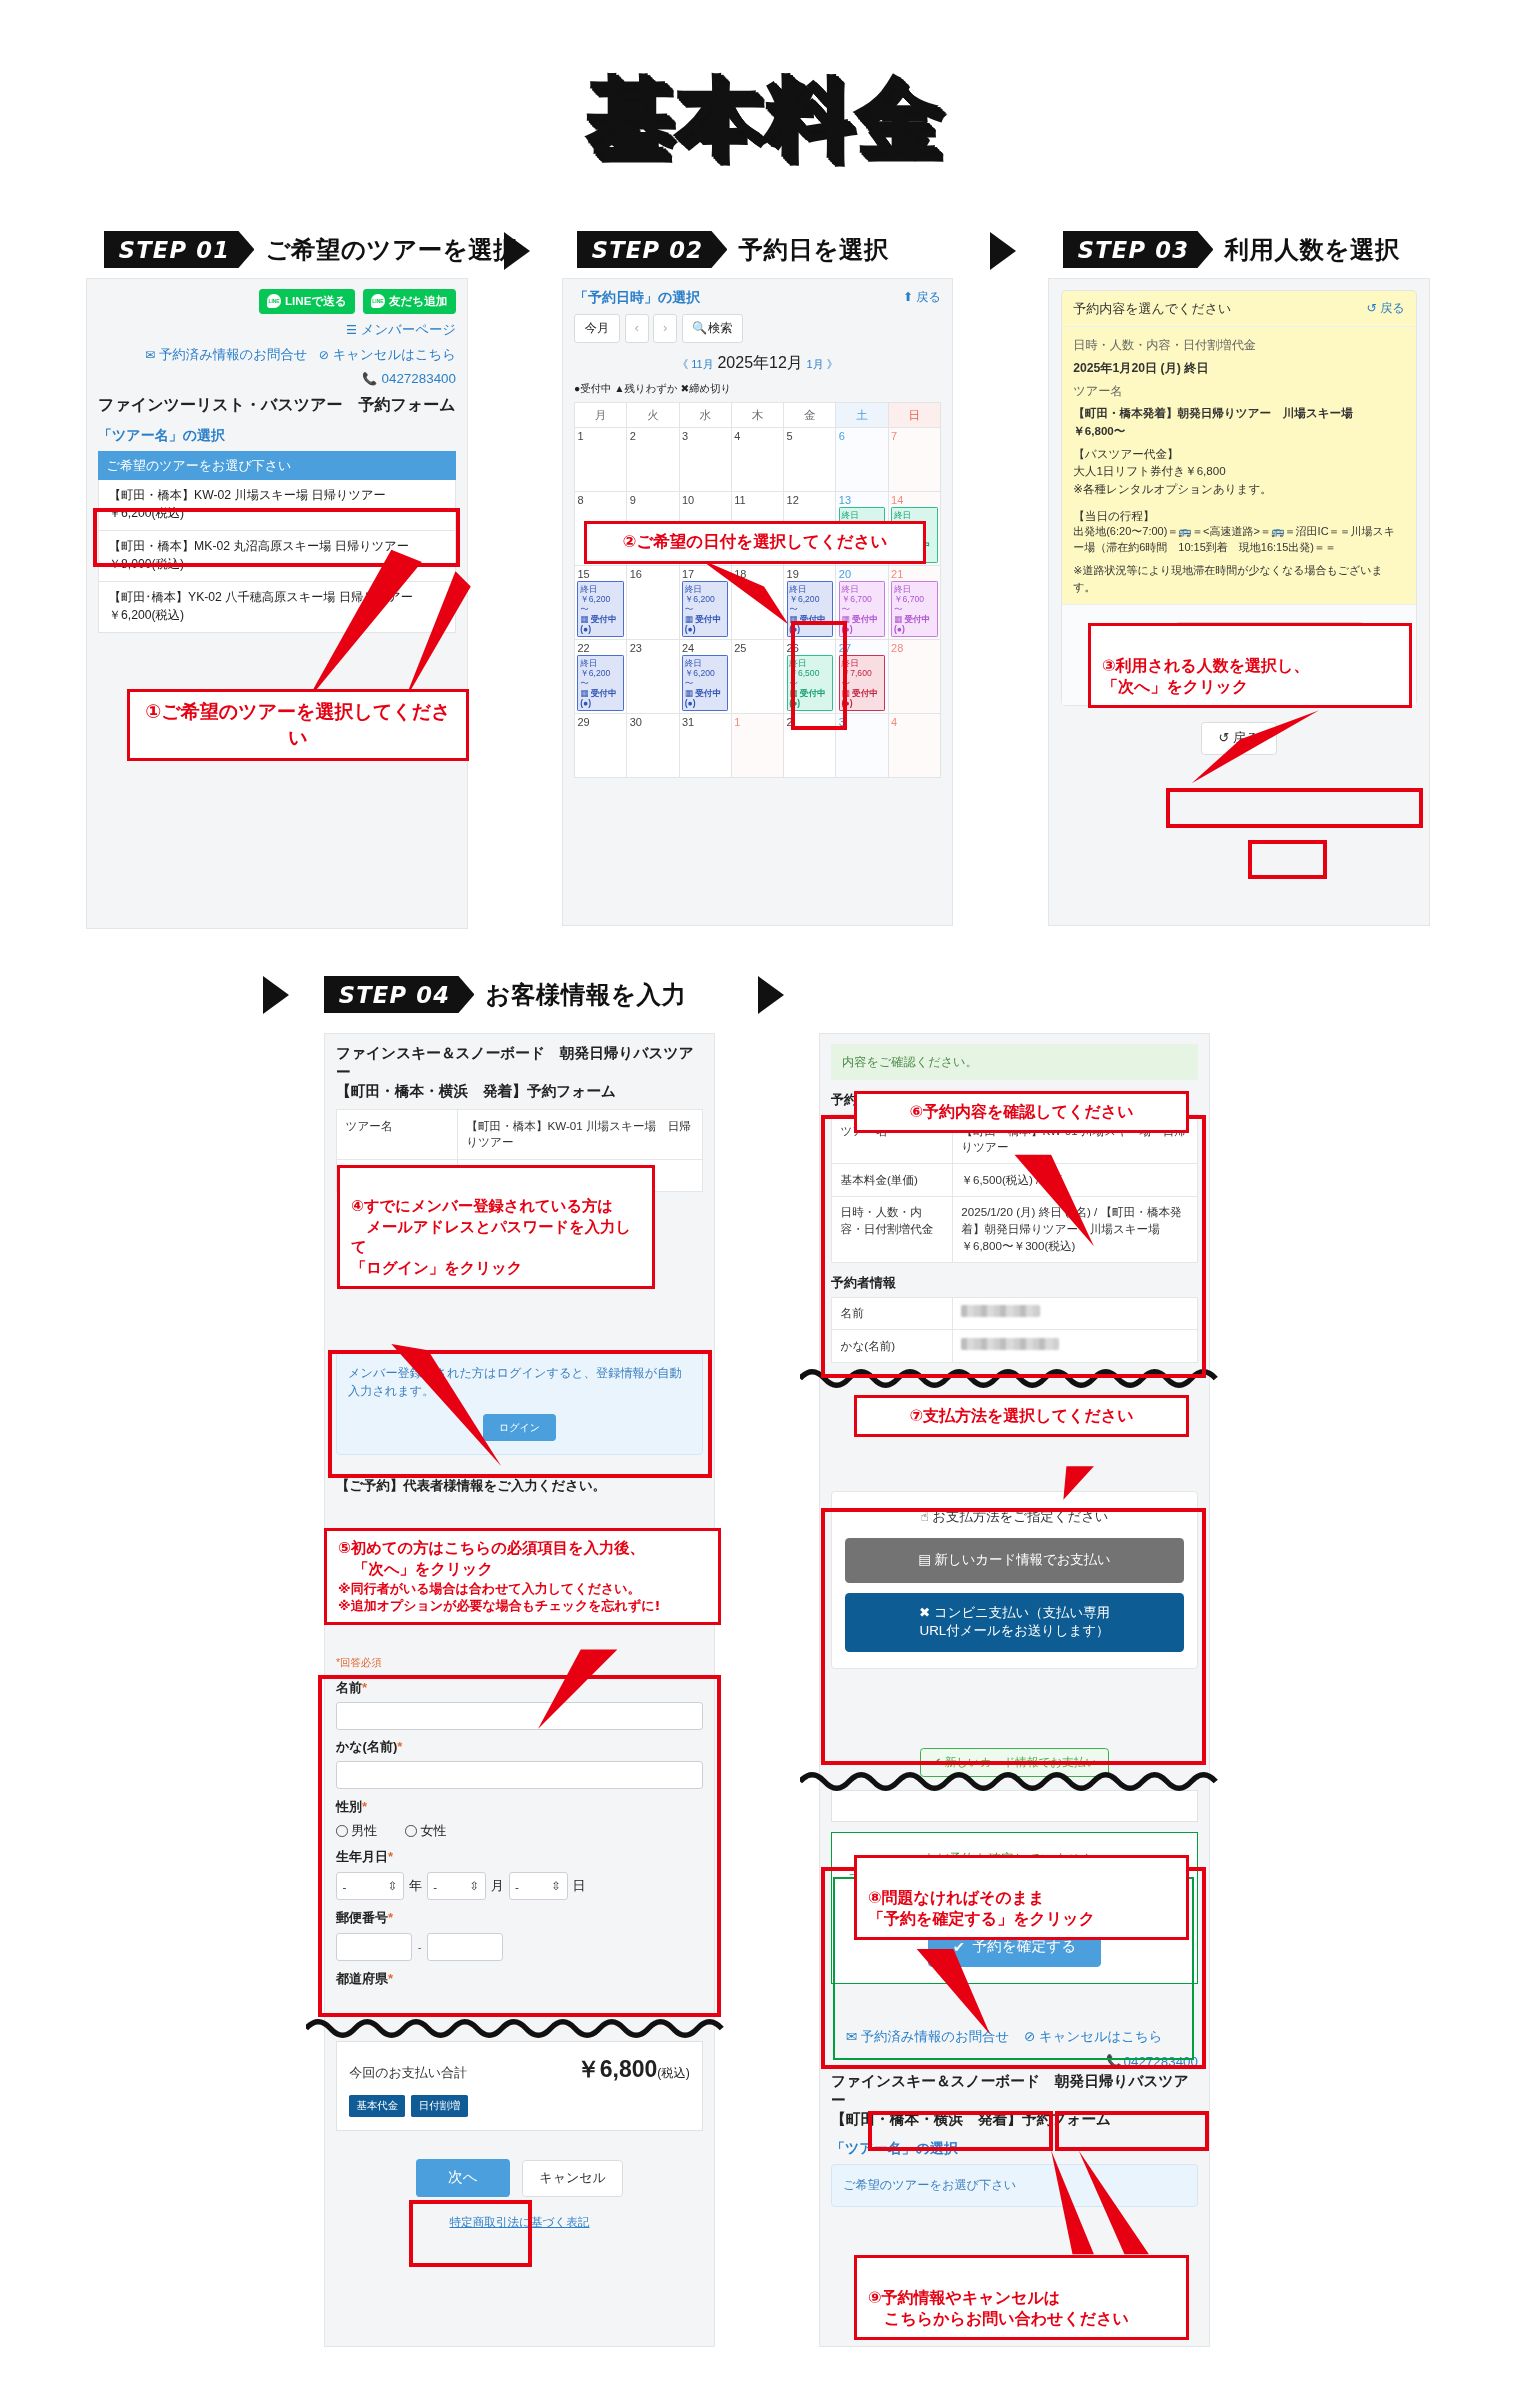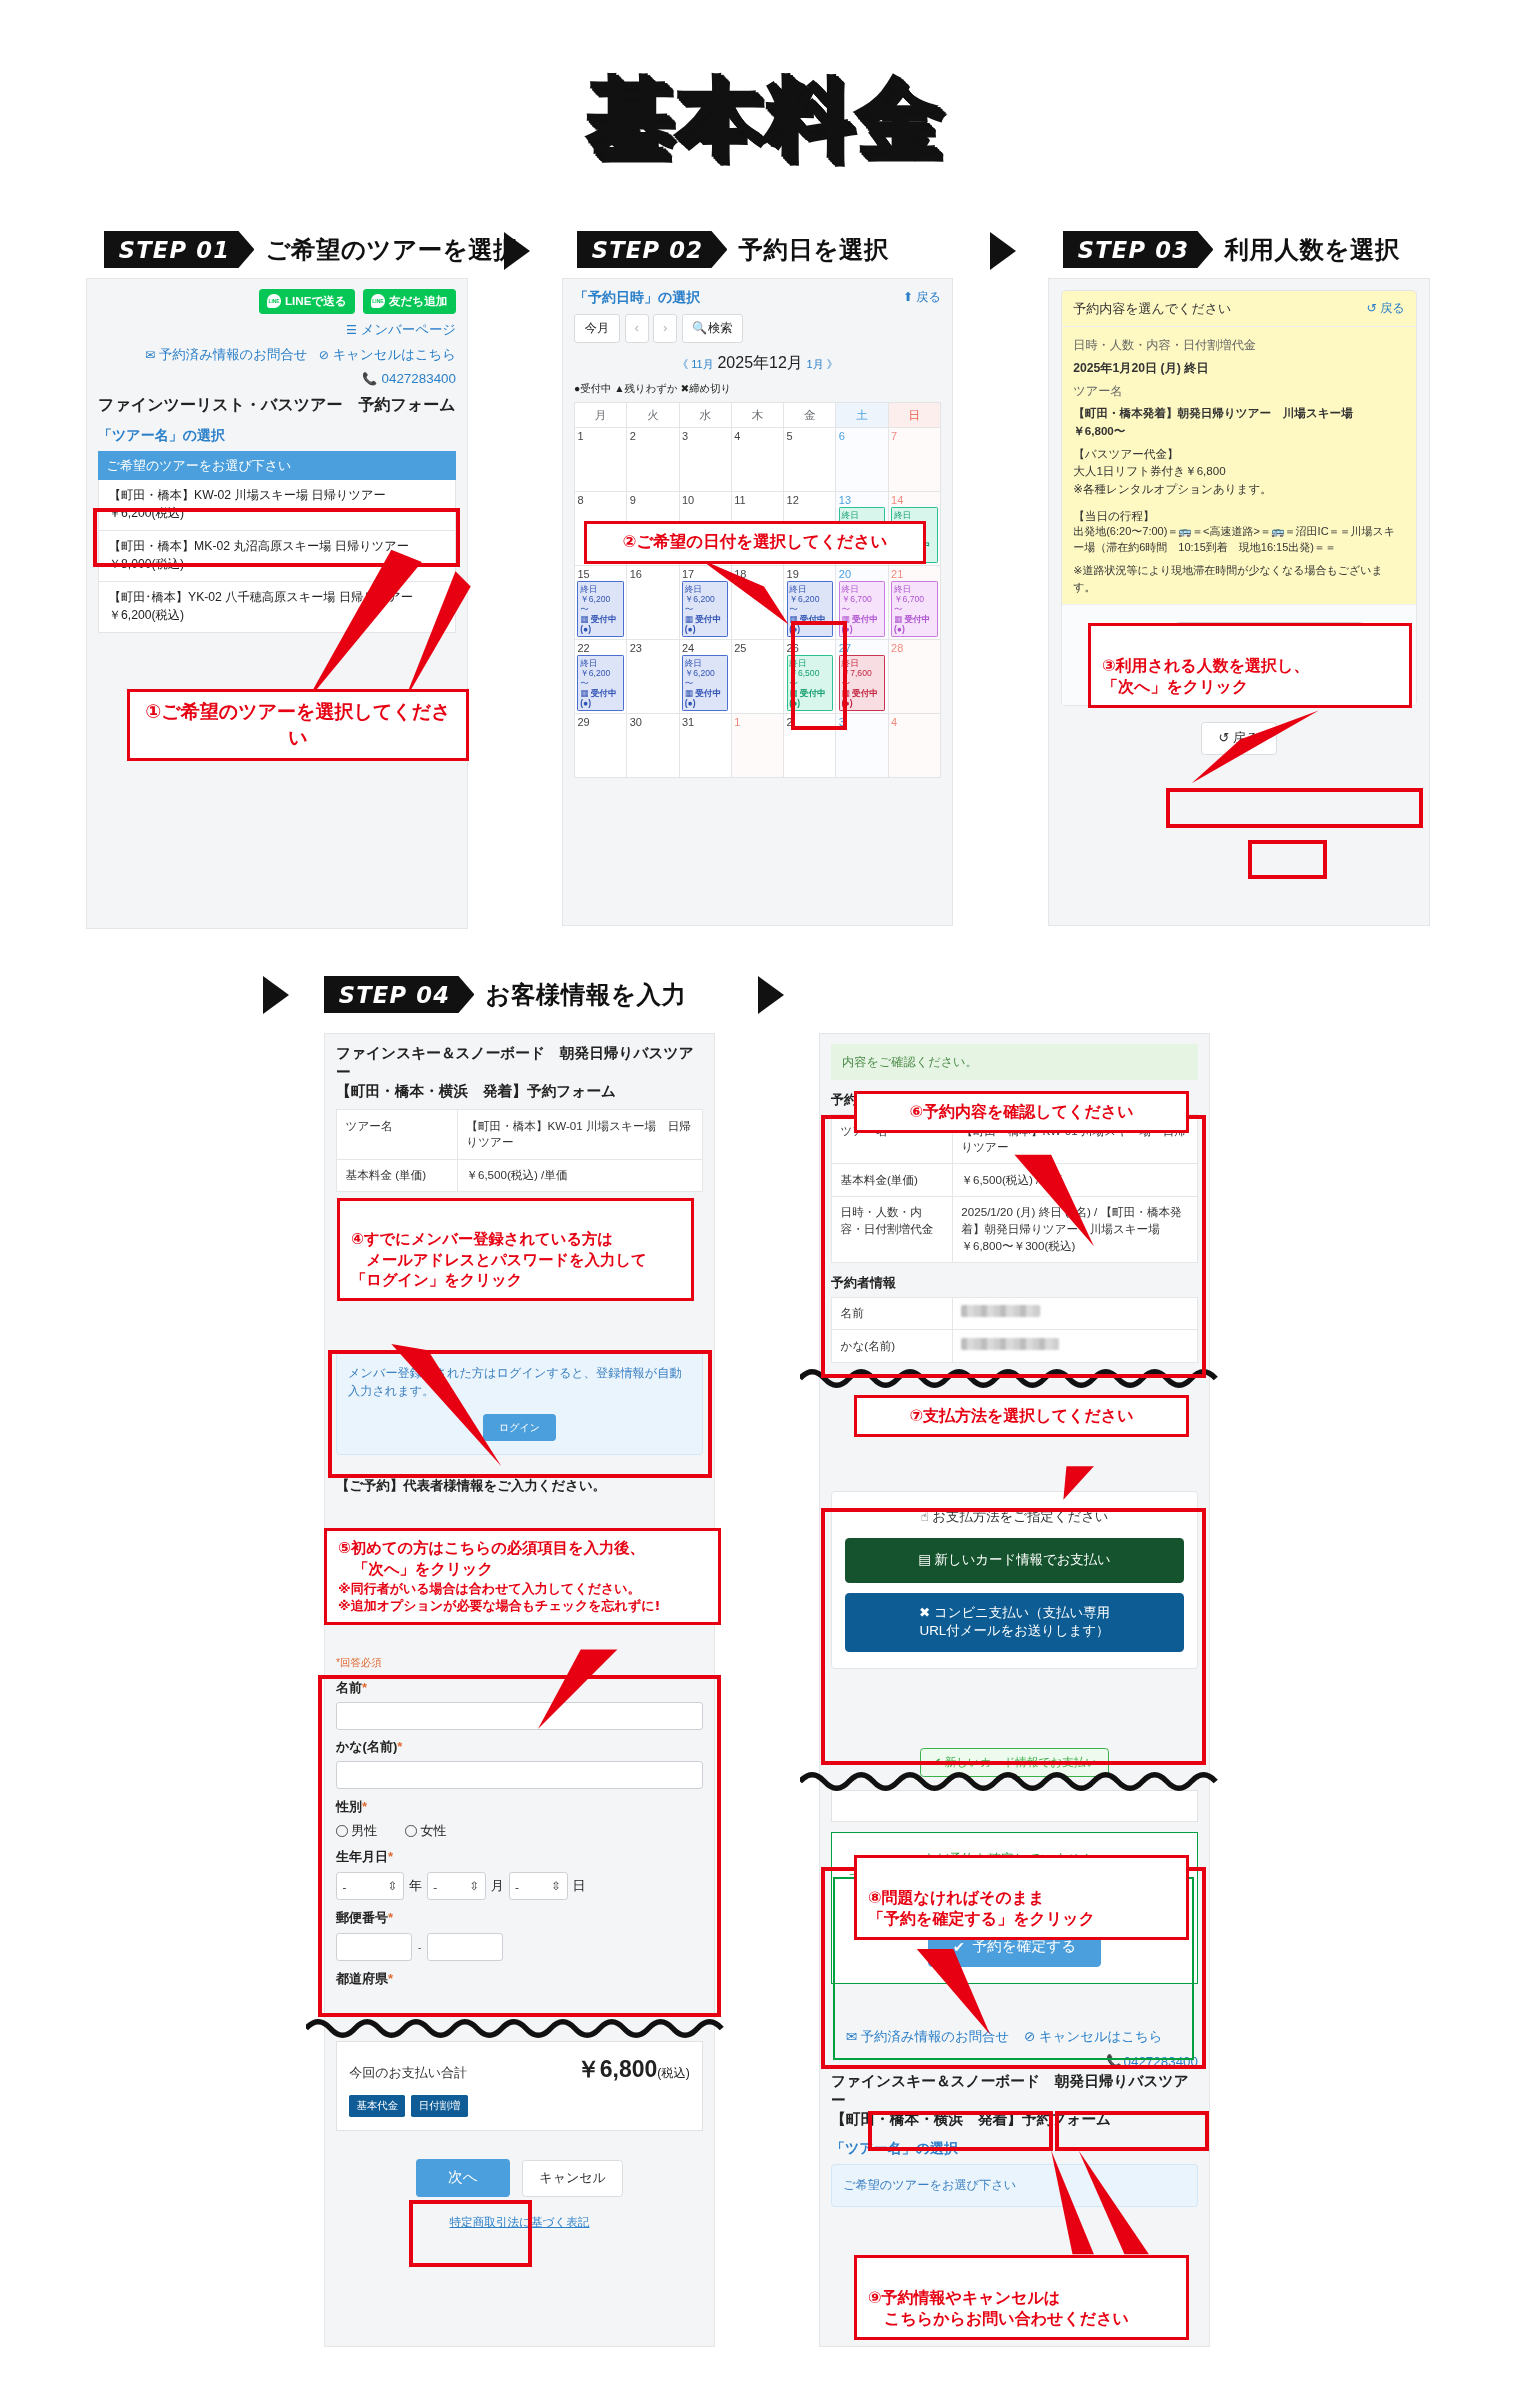--- a/index.html
+++ b/index.html
@@ -214,21 +214,21 @@
   .tag { background:#0f5c96; color:#fff; font-size:10.4px; padding:4.3px 7.3px; border-radius:1.8px; display:inline-block;}
   .legal { text-align:center; font-size:11.6px; color:#2a7fc9; margin-top:18.3px; text-decoration:underline;}
 
   .green-note { background:#e6f4e4; color:#4a8a46; font-size:12.2px; padding:9.8px 11px;}
   .sec-title { font-size:13px; font-weight:bold; color:#222; margin-top:11px; }
   .blur { display:inline-block; height:12.2px; border-radius:1.8px;
           background: repeating-linear-gradient(90deg,#bdbdbd 0 6.1px,#dadada 6.1px 13.4px,#cfcfcf 13.4px 19.6px);
           filter: blur(1.3px); }
   .pay-card { background:#fff; border:0.6px solid #e3e5e7; border-radius:3.7px; padding: 16px 13.4px; text-align:center;}
   .pay-hd { font-size:13.4px; color:#333; margin-bottom: 12.2px;}
-  .pay-btn1 { background:#14532d; color:#fff; border-radius:4.3px; padding:13.4px 6.1px; font-size:13.4px; width: 100%; }
+  .pay-btn1 { background:#737373; color:#fff; border-radius:4.3px; padding:13.4px 6.1px; font-size:13.4px; width: 100%; }
   .pay-btn2 { background:#0d5c93; color:#fff; border-radius:4.3px; padding:11px 11px; font-size:13.4px; width:100%; margin-top:9.8px; line-height:1.4;}
   .chip-green { display:inline-block; border:0.6px solid #3cb04a; background:#eefaee; color:#3cb04a;
                 border-radius:3.7px; padding:6.1px 11px; font-size:11.6px;}
   .confirm-box { border:0.6px solid #e0e2e4; background:#fff; padding:9.8px; }
   .confirm-green { color:#1e9c3c; font-size:13px; line-height:1.6; text-align:center;}
   .btn-confirm { background:#4a9fdc; color:#fff; border-radius:4.3px; padding:11px 24.4px; font-size:14.7px; display:inline-flex; gap:7.3px; align-items:center;}
 
   .zig { position:absolute; z-index: 30; }
 </style>
 </head>
@@ -691,21 +691,21 @@
   </div>
 
   <svg class="zig" style="left:306px; top:2010px; width:428px; height:37px;" viewBox="0 0 700 60" width="428" height="37">
     <path d="M0,30 q20,-22 40,0 t40,0 t40,0 t40,0 t40,0 t40,0 t40,0 t40,0 t40,0 t40,0 t40,0 t40,0 t40,0 t40,0 t40,0 t40,0 t40,0" stroke="#111" stroke-width="9" fill="none"></path>
   </svg>
 
   <div class="redbox" style="left:328px; top:1350px; width:384px; height:128px;"></div>
   <svg class="ann-svg" style="left:0;top:0;width:1528px;height:2401px;" viewBox="0 0 2500 3930" width="1528" height="2401">
     <polygon points="640,2200 820,2400 700,2210" fill="#e60012"></polygon>
   </svg>
-  <div class="ann" style="left:337px; top:1198px; width:357px; font-size:15.3px; white-space:pre-line;">
+  <div class="ann" style="left:337px; top:1165px; width:318px; font-size:15.3px; white-space:pre-line;">
     <span>④すでにメンバー登録されている方は
 　メールアドレスとパスワードを入力して
 「ログイン」をクリック</span>
   </div>
 
   <div class="redbox" style="left:318px; top:1675px; width:403px; height:342px;"></div>
   <svg class="ann-svg" style="left:0;top:0;width:1528px;height:2401px;" viewBox="0 0 2500 3930" width="1528" height="2401">
     <polygon points="950,2700 880,2830 1010,2700" fill="#e60012"></polygon>
   </svg>
   <div class="ann" style="left:324px; top:1528px; width:397px; font-size:15.3px;">

